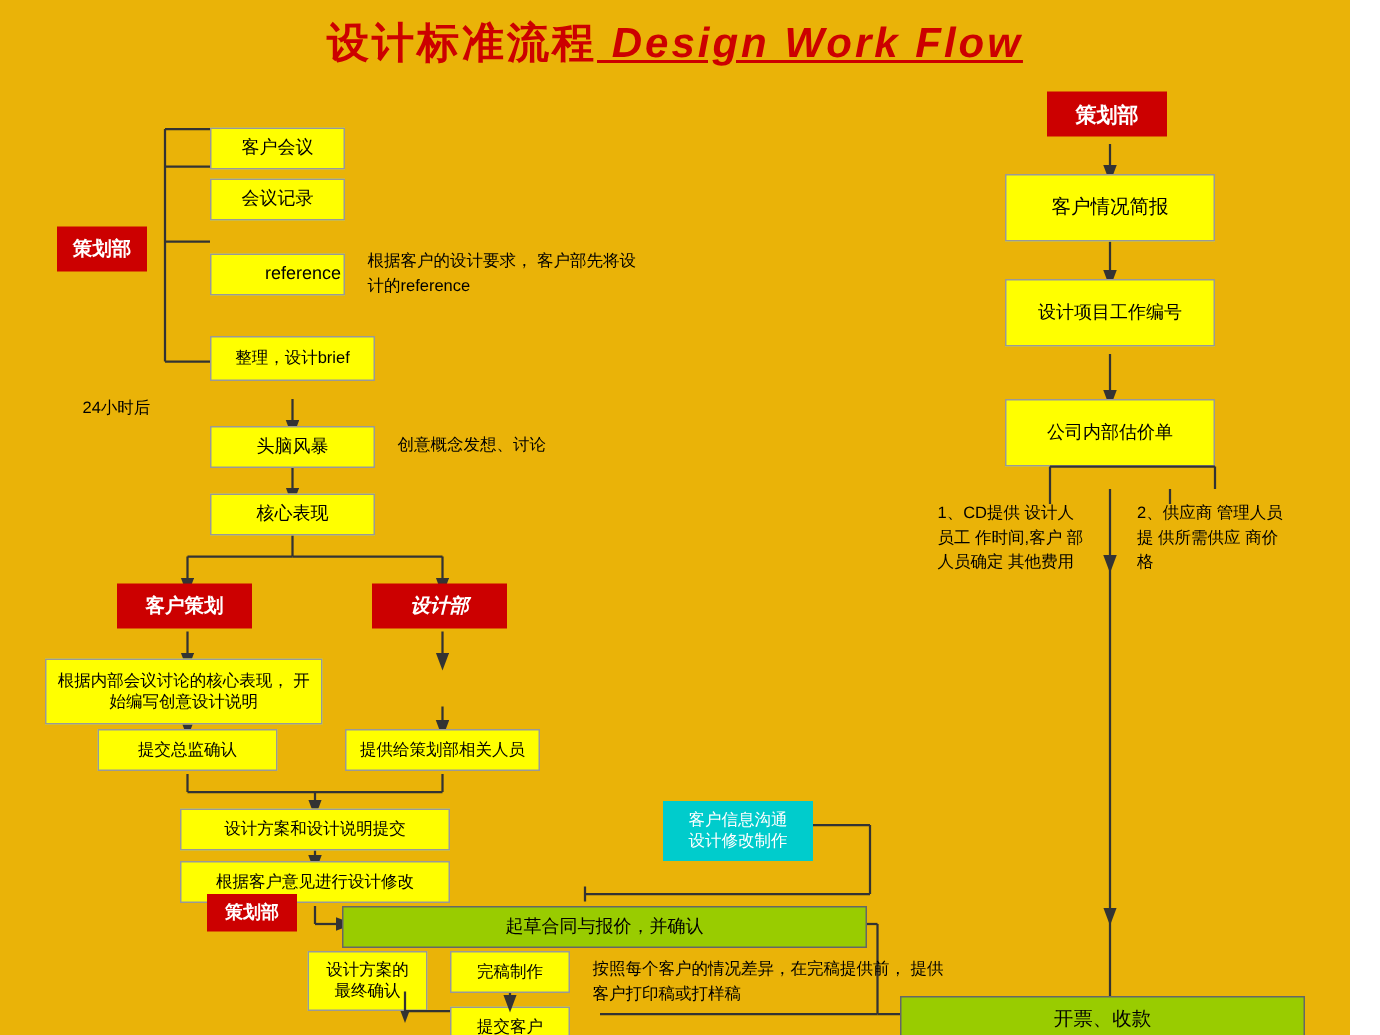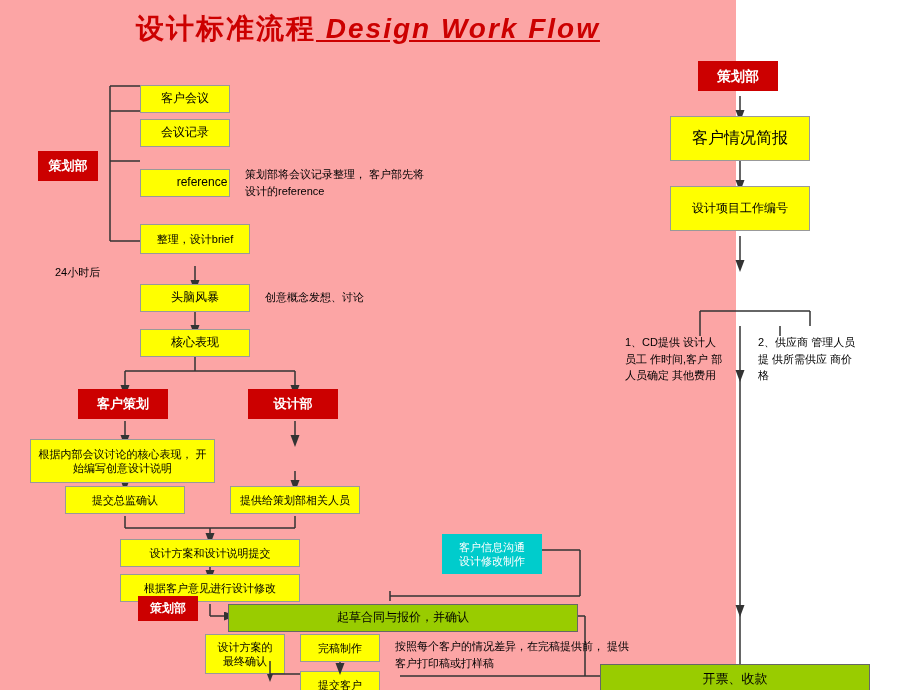--- a/index.html
+++ b/index.html
@@ -5,23 +5,23 @@
     * { box-sizing: border-box; margin: 0; padding: 0; }
     body {
       background: white;
       font-family: "SimHei", "Microsoft YaHei", "黑体", sans-serif;
       width: 920px;
       height: 690px;
       overflow: hidden;
       position: relative;
     }
     .page {
-      width: 736px;
+      width: 900px;
       height: 690px;
-      background: #fca5a5;
+      background: #eab308;
       position: relative;
       padding: 10px;
     }
     .title {
       text-align: center;
       font-size: 28px;
       font-weight: bold;
       color: #CC0000;
       margin-bottom: 8px;
       letter-spacing: 2px;
@@ -159,33 +159,33 @@
 
     <div class="box box-yellow" style="left:130px;top:63px;width:90px;height:28px;">会议记录</div>
 
     <div class="box box-yellow" style="left:130px;top:113px;width:90px;height:28px;padding-left:34px;">reference</div>
 
     <div class="box box-yellow" style="left:130px;top:168px;width:110px;height:30px;font-size:11px;">整理，设计brief</div>
 
     <div class="text-note" style="left:45px;top:208px;font-size:11px;">24小时后</div>
 
 
-    <div class="text-note" style="left:235px;top:110px;width:190px;">策划部将会议记录整理，
+    <div class="text-note" style="left:235px;top:110px;width:190px;">根据客户的设计要求，
 客户部先将设计的reference</div>
 
 
     <div class="box box-yellow" style="left:130px;top:228px;width:110px;height:28px;">头脑风暴</div>
 
     <div class="text-note" style="left:255px;top:233px;">创意概念发想、讨论</div>
 
     <div class="box box-yellow" style="left:130px;top:273px;width:110px;height:28px;">核心表现</div>
 
     <div class="box box-red" style="left:68px;top:333px;width:90px;height:30px;font-size:13px;">客户策划</div>
 
-    <div class="box box-red" style="left:238px;top:333px;width:90px;height:30px;font-size:13px;">设计部</div>
+    <div class="box box-red" style="left:238px;top:333px;width:90px;height:30px;font-size:13px;font-style:italic;">设计部</div>
 
     <div class="box box-yellow" style="left:20px;top:383px;width:185px;height:44px;font-size:11px;text-align:center;padding:3px;">根据内部会议讨论的核心表现，
 开始编写创意设计说明</div>
 
 
     <div class="box box-yellow" style="left:55px;top:430px;width:120px;height:28px;font-size:11px;">提交总监确认</div>
 
     <div class="box box-yellow" style="left:220px;top:430px;width:130px;height:28px;font-size:11px;">提供给策划部相关人员</div>
 
     <div class="box box-yellow" style="left:110px;top:483px;width:180px;height:28px;font-size:11px;">设计方案和设计说明提交</div>
@@ -204,24 +204,25 @@
 
     <div class="box box-yellow" style="left:290px;top:578px;width:80px;height:28px;font-size:11px;">完稿制作</div>
 
     <div class="box box-yellow" style="left:290px;top:615px;width:80px;height:28px;font-size:11px;">提交客户</div>
 
     <div class="text-note" style="left:385px;top:582px;width:235px;">按照每个客户的情况差异，在完稿提供前，
 提供客户打印稿或打样稿</div>
 
     <div class="box box-green" style="left:590px;top:608px;width:270px;height:30px;font-size:13px;">开票、收款</div>
 
-    <div class="box box-yellow" style="left:660px;top:60px;width:140px;height:45px;font-size:16px;">客户情况简报</div>
+    <div class="box box-yellow" style="left:660px;top:60px;width:140px;height:45px;font-size:13px;">客户情况简报</div>
 
     <div class="box box-yellow" style="left:660px;top:130px;width:140px;height:45px;font-size:12px;">设计项目工作编号</div>
 
+    <div class="box box-yellow" style="left:660px;top:210px;width:140px;height:45px;font-size:12px;">公司内部估价单</div>
 
     <div class="text-note" style="left:615px;top:278px;width:100px;font-size:11px;">1、CD提供
 设计人员工
 作时间,客户
 部人员确定
 其他费用</div>
 
     <div class="text-note" style="left:748px;top:278px;width:100px;font-size:11px;">2、供应商
 管理人员提
 供所需供应

